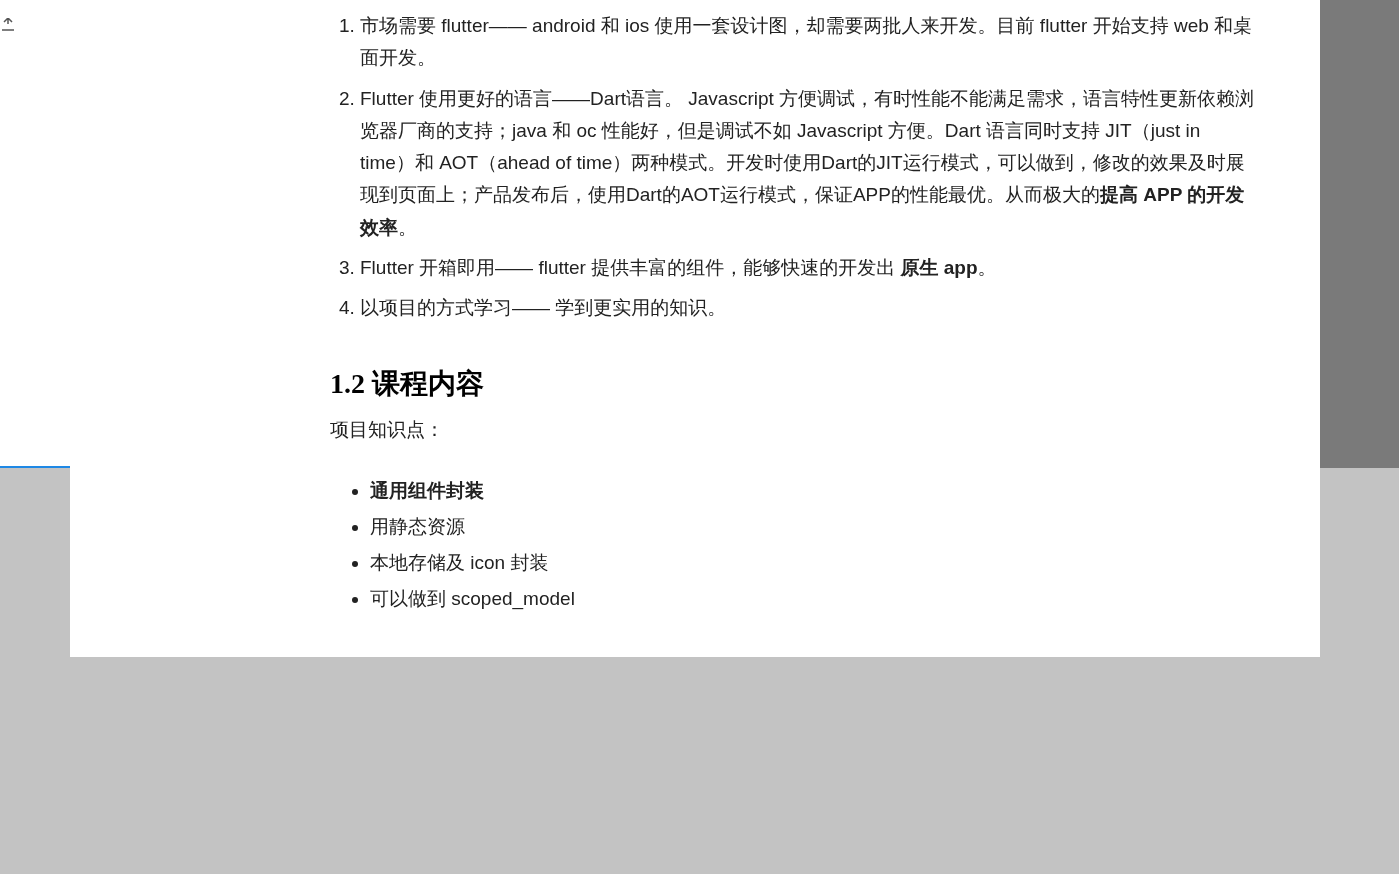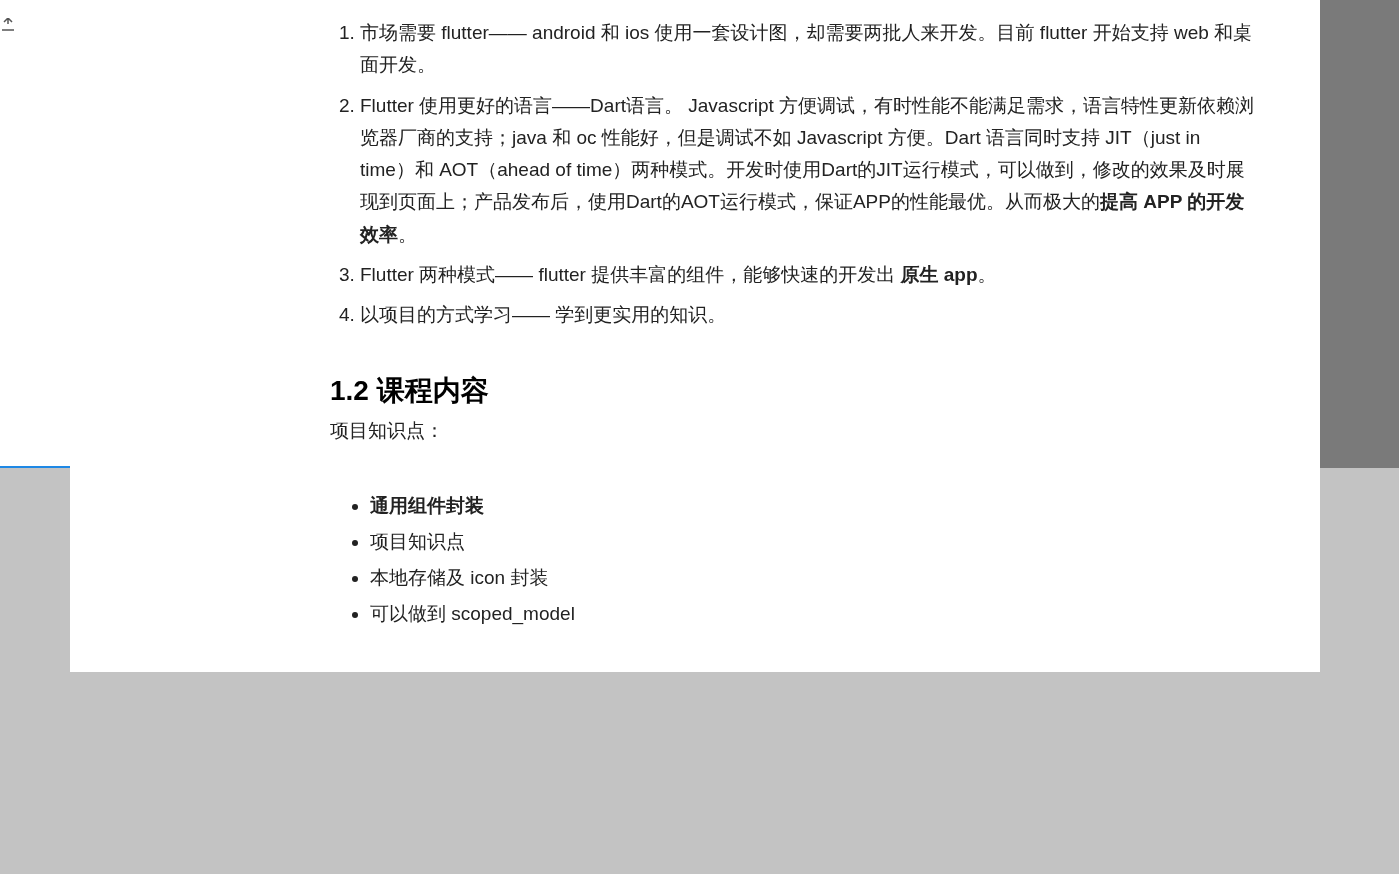--- a/index.html
+++ b/index.html
@@ -48,29 +48,29 @@
     }
     .heading1 .underlined {
       border-bottom: 3px solid #c62828;
       padding-bottom: 2px;
     }
     .heading2 {
       font-size: 28px;
       font-weight: 700;
       color: #000;
       margin-top: 40px;
-      margin-bottom: 8px;
+      margin-bottom: 14px;
+      font-family: Liberation Serif, serif;
     }
     ol.main-list {
       list-style: decimal;
       padding-left: 30px;
       font-size: 19px;
       line-height: 1.7;
       color: #222;
-      margin-top: 7px;
     }
     ol.main-list li {
       margin-bottom: 8px;
     }
     .bold { font-weight: 700; }
     .subtext {
       font-size: 19px;
       margin-bottom: 24px;
       color: #222;
     }
@@ -199,30 +199,30 @@
   <div class="document" style="top:-468px; position:relative; padding-top:10px;">
     <div style="height:468px;"></div>
   </div>
 </div>
 
 <div class="document" style="z-index:1;">
 
   <ol class="main-list">
     <li><span>市场需要 flutter—— android 和 ios 使用一套设计图，却需要两批人来开发。目前 flutter 开始支持 web 和桌面开发。</span></li>
     <li><span>Flutter 使用更好的语言——Dart语言。 Javascript 方便调试，有时性能不能满足需求，语言特性更新依赖浏览器厂商的支持；java 和 oc 性能好，但是调试不如 Javascript 方便。Dart 语言同时支持 JIT（just in time）和 AOT（ahead of time）两种模式。开发时使用Dart的JIT运行模式，可以做到，修改的效果及时展现到页面上；产品发布后，使用Dart的AOT运行模式，保证APP的性能最优。从而极大的</span><span class="bold">提高 APP 的开发效率</span><span>。</span></li>
-    <li><span>Flutter 两种模式—— flutter 提供丰富的组件，能够快速的开发出 </span><span class="bold">原生 app</span><span>。</span></li>
+    <li><span>Flutter 开箱即用—— flutter 提供丰富的组件，能够快速的开发出 </span><span class="bold">原生 app</span><span>。</span></li>
     <li><span>以项目的方式学习—— 学到更实用的知识。</span></li>
   </ol>
 
   <h2 class="heading2">1.2 课程内容</h2>
   <p class="subtext">项目知识点：</p>
 
-  <ul class="bullet-list" style="margin-top:44px;">
+  <ul class="bullet-list" style="margin-top:30px;">
     <li><span class="bold">通用组件封装</span></li>
-    <li><span>项目知识点</span>
+    <li><span>用静态资源</span>
     </li>
     <li>本地存储及 icon 封装</li>
     <li>可以做到 scoped_model</li>
   </ul>
 </div>
 
 <div class="selection-area"></div>
 
 <svg class="arrow-annotation" width="110" height="110">
   <defs>

